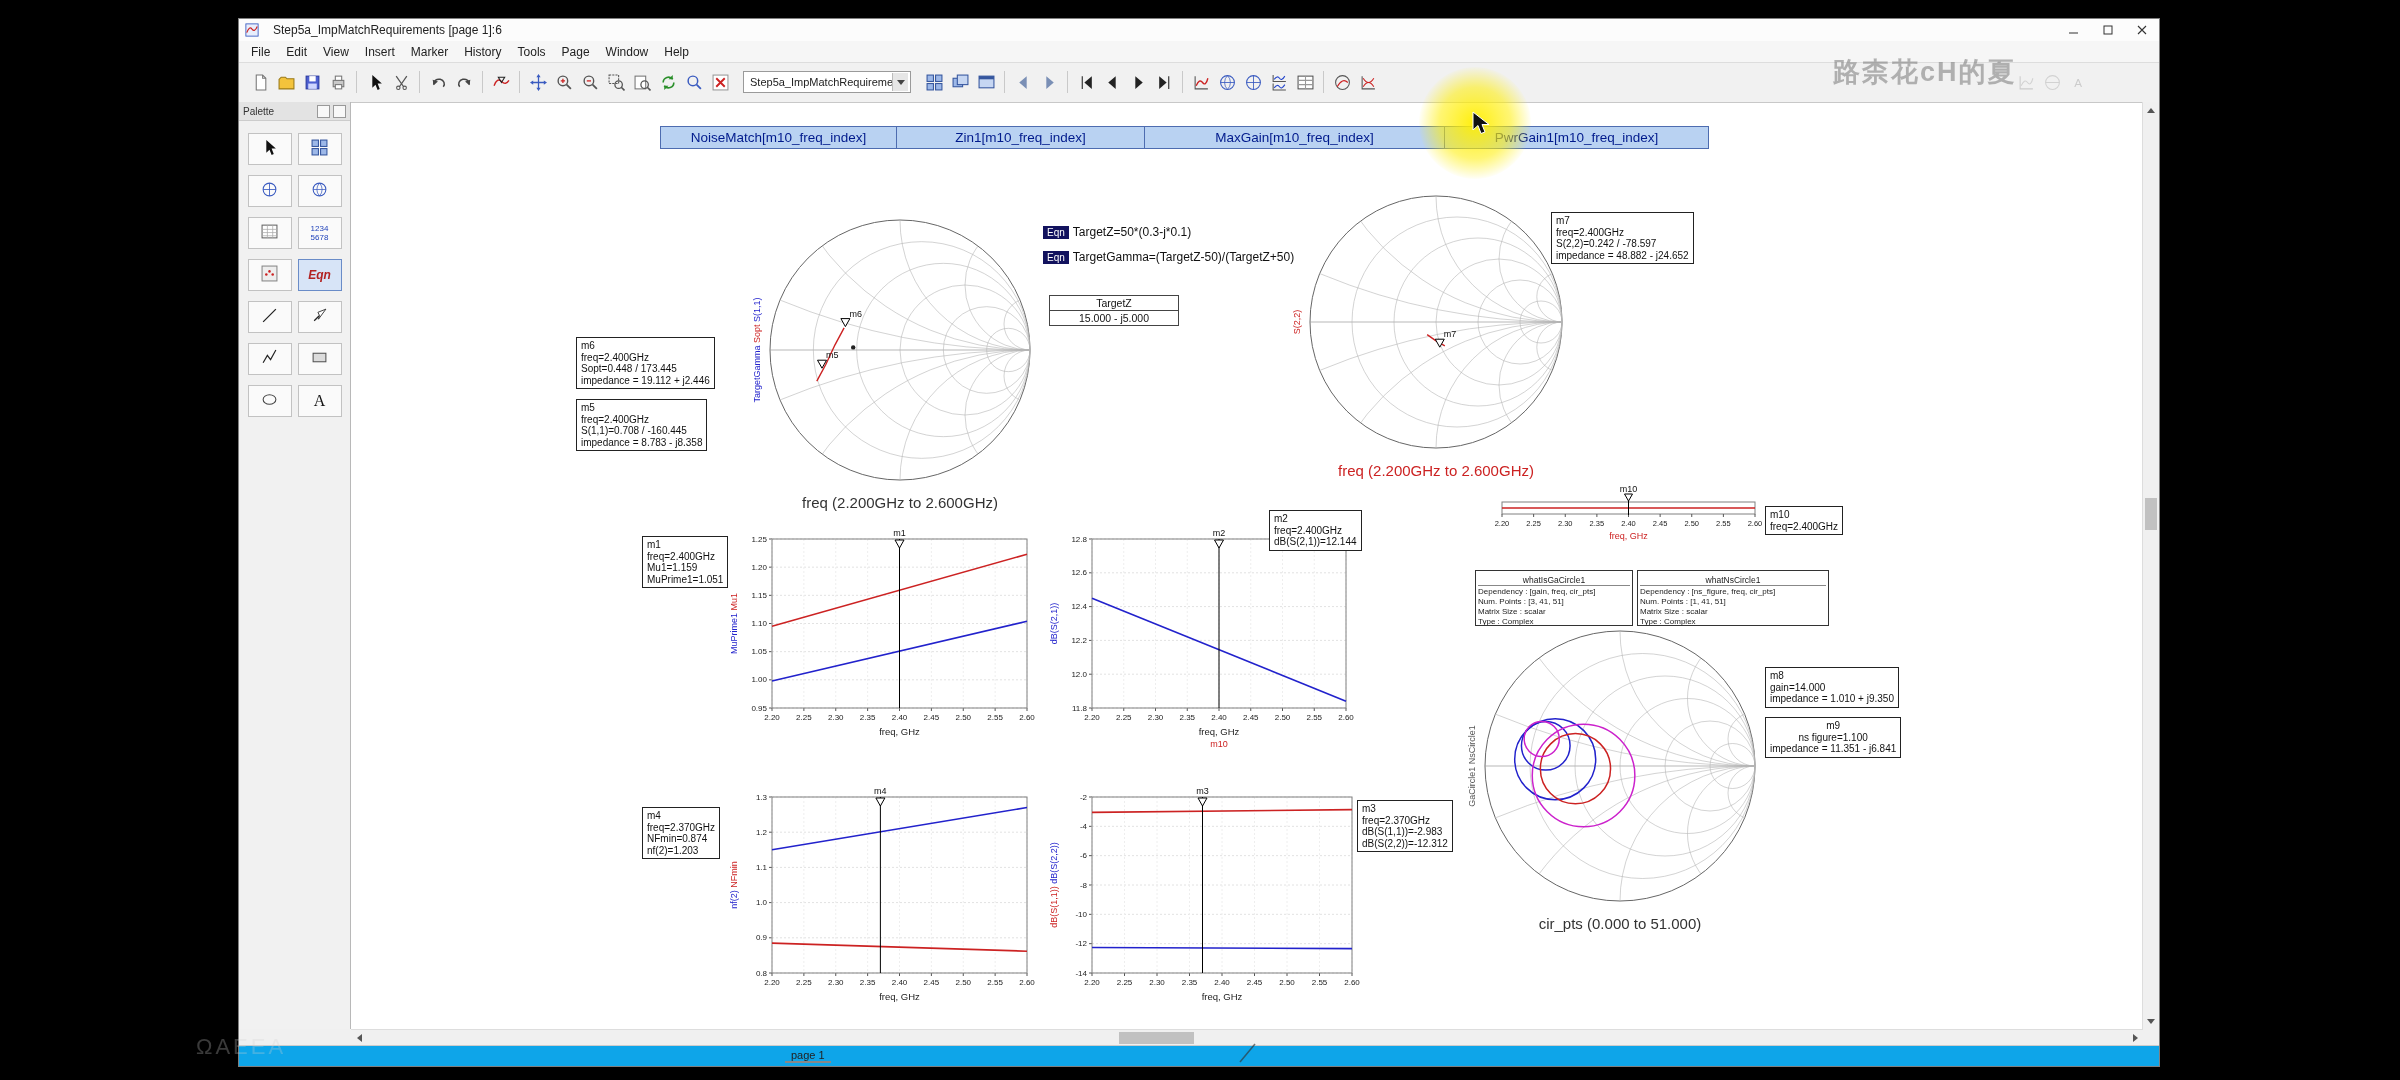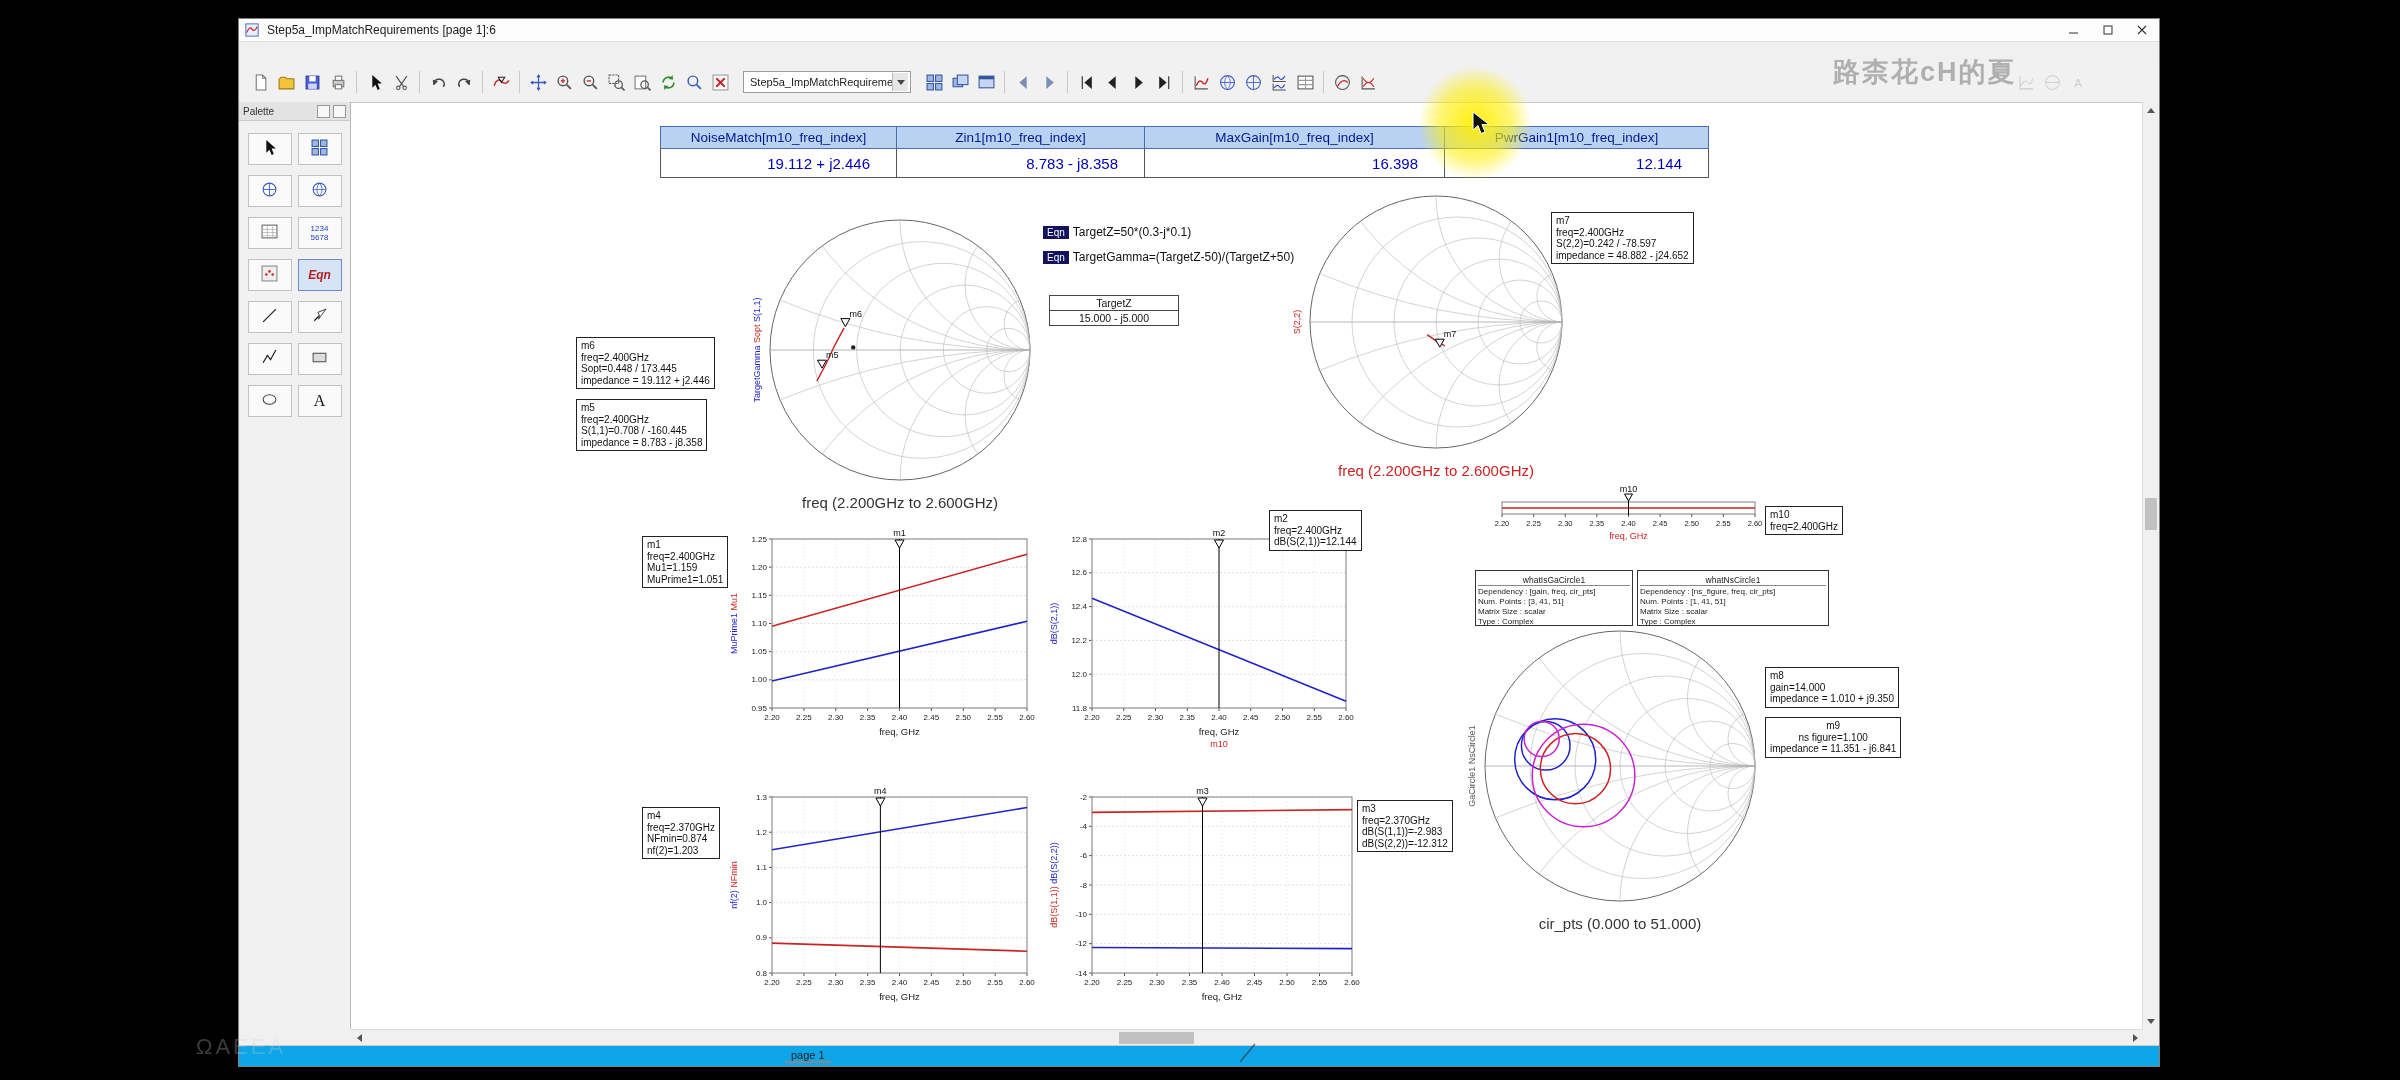--- a/index.html
+++ b/index.html
@@ -3,21 +3,21 @@
 <meta charset="utf-8">
 <style>
   html,body{margin:0;padding:0;background:#000;}
   #stage{position:relative;width:2400px;height:1080px;background:#000;overflow:hidden;
          font-family:"Liberation Sans",sans-serif;}
   #win{position:absolute;left:238px;top:18px;width:1922px;height:1049px;background:#f0f0f0;
        border:1px solid #7f7f7f;box-sizing:border-box;overflow:hidden;}
   
   .titlebar{position:absolute;left:0;top:0;right:0;height:22px;background:#fcfcfc;display:flex;
             align-items:center;padding-left:6px;border-bottom:1px solid #e0e0e0;z-index:25;}
-  .title-text{font-size:12px;color:#222;margin-left:8px;}
+  .title-text{font-size:12px;color:#222;margin-left:14px;}
   .win-controls{margin-left:auto;display:flex;height:100%;}
   .wc{width:34px;display:flex;align-items:center;justify-content:center;}
   
   #menu-bar{position:absolute;left:0;top:22px;right:0;height:21px;background:#f6f6f6;display:flex;
             align-items:center;padding-left:4px;border-bottom:1px solid #ddd;z-index:25;}
   .menu-item{font-size:12px;color:#222;padding:2px 8px;}
   
   #toolbar{position:absolute;left:0;top:43px;right:0;height:40px;background:#f1f1f1;
            border-bottom:1px solid #c8c8c8;display:flex;align-items:center;padding:0 8px;z-index:20;}
   .tbtn{width:26px;height:26px;display:flex;align-items:center;justify-content:center;flex:0 0 auto;}
@@ -132,20 +132,32 @@
             </svg>
           </span>
         <span class="wc">
             <svg width="10" height="10">
               <path d="M1 1l8 8M9 1L1 9" stroke="#333" stroke-width="1.1"></path>
             </svg>
           </span>
       </span>
     </div>
 
+    <div id="menu-bar">
+        <span class="menu-item">File</span>
+        <span class="menu-item">Edit</span>
+        <span class="menu-item">View</span>
+        <span class="menu-item">Insert</span>
+        <span class="menu-item">Marker</span>
+        <span class="menu-item">History</span>
+        <span class="menu-item">Tools</span>
+        <span class="menu-item">Page</span>
+        <span class="menu-item">Window</span>
+        <span class="menu-item">Help</span>
+      </div>
     <div id="toolbar">
         <div class="tbtn">
           <span class="icon">
             <svg width="17" height="17" viewBox="0 0 16 16">
               <path d="M4 1h6l3 3v11H4z" fill="#fff" stroke="#777"></path>
               <path d="M10 1v3h3" fill="none" stroke="#777"></path>
             </svg>
           </span>
         </div>
         <div class="tbtn">
@@ -538,26 +550,20 @@
           <div class="pbtn text-tool">A</div>
         </div>
     </div>
 
     <div id="results-table">
       <div class="tr">
         <div class="th" style="width:237px">NoiseMatch[m10_freq_index]</div>
         <div class="th" style="width:248px">Zin1[m10_freq_index]</div>
         <div class="th" style="width:300px">MaxGain[m10_freq_index]</div>
         <div class="th" style="width:264px">PwrGain1[m10_freq_index]</div>
-      </div>
-      <div class="tr">
-        <div class="tdv" style="width:237px">19.112 + j2.446</div>
-        <div class="tdv" style="width:248px">8.783 - j8.358</div>
-        <div class="tdv" style="width:300px">16.398</div>
-        <div class="tdv" style="width:264px">12.144</div>
       </div>
     </div>
 
     <div class="eqn-row" style="left:804px;top:206px;">
       <span class="eqn-badge">Eqn</span>
       <span class="eqn-text">TargetZ=50*(0.3-j*0.1)</span>
     </div>
     <div class="eqn-row" style="left:804px;top:231px;">
       <span class="eqn-badge">Eqn</span>
       <span class="eqn-text">TargetGamma=(TargetZ-50)/(TargetZ+50)</span>

